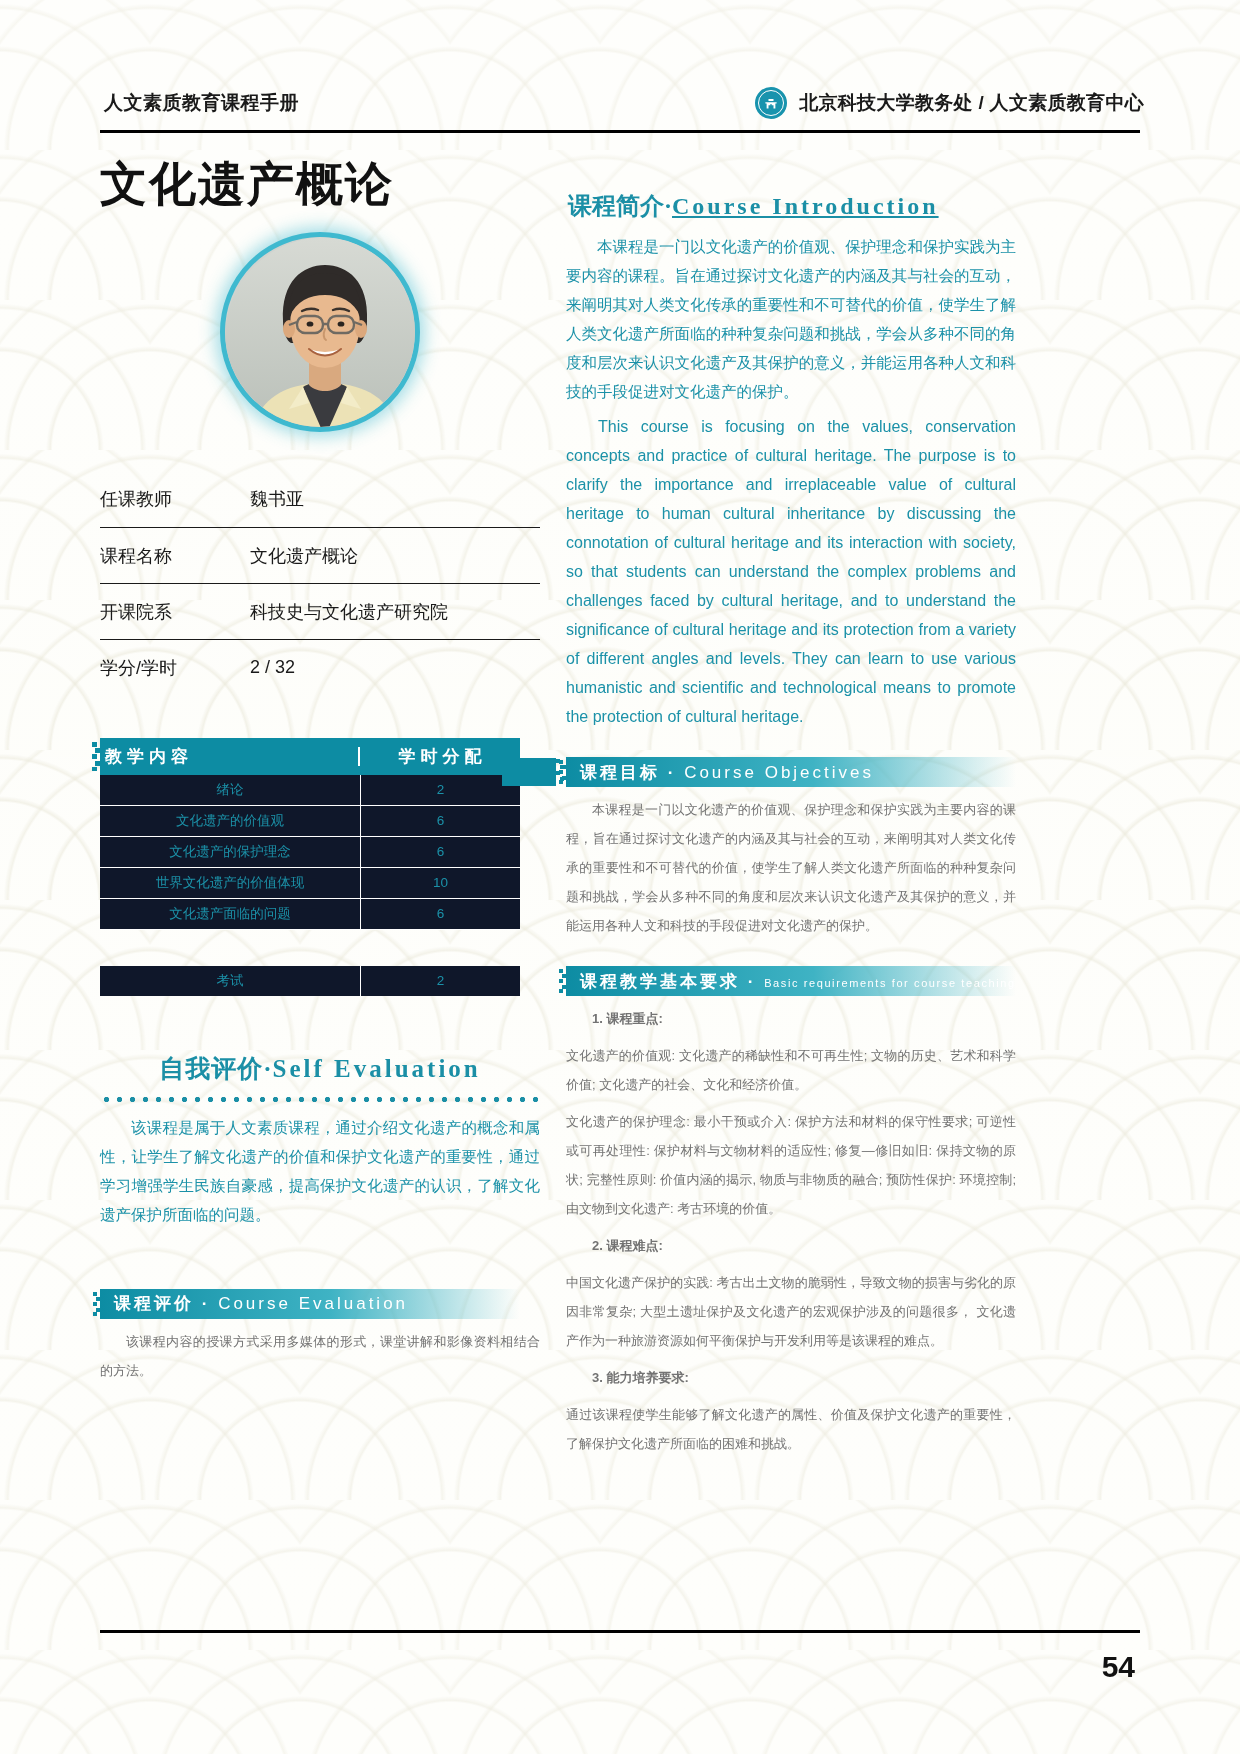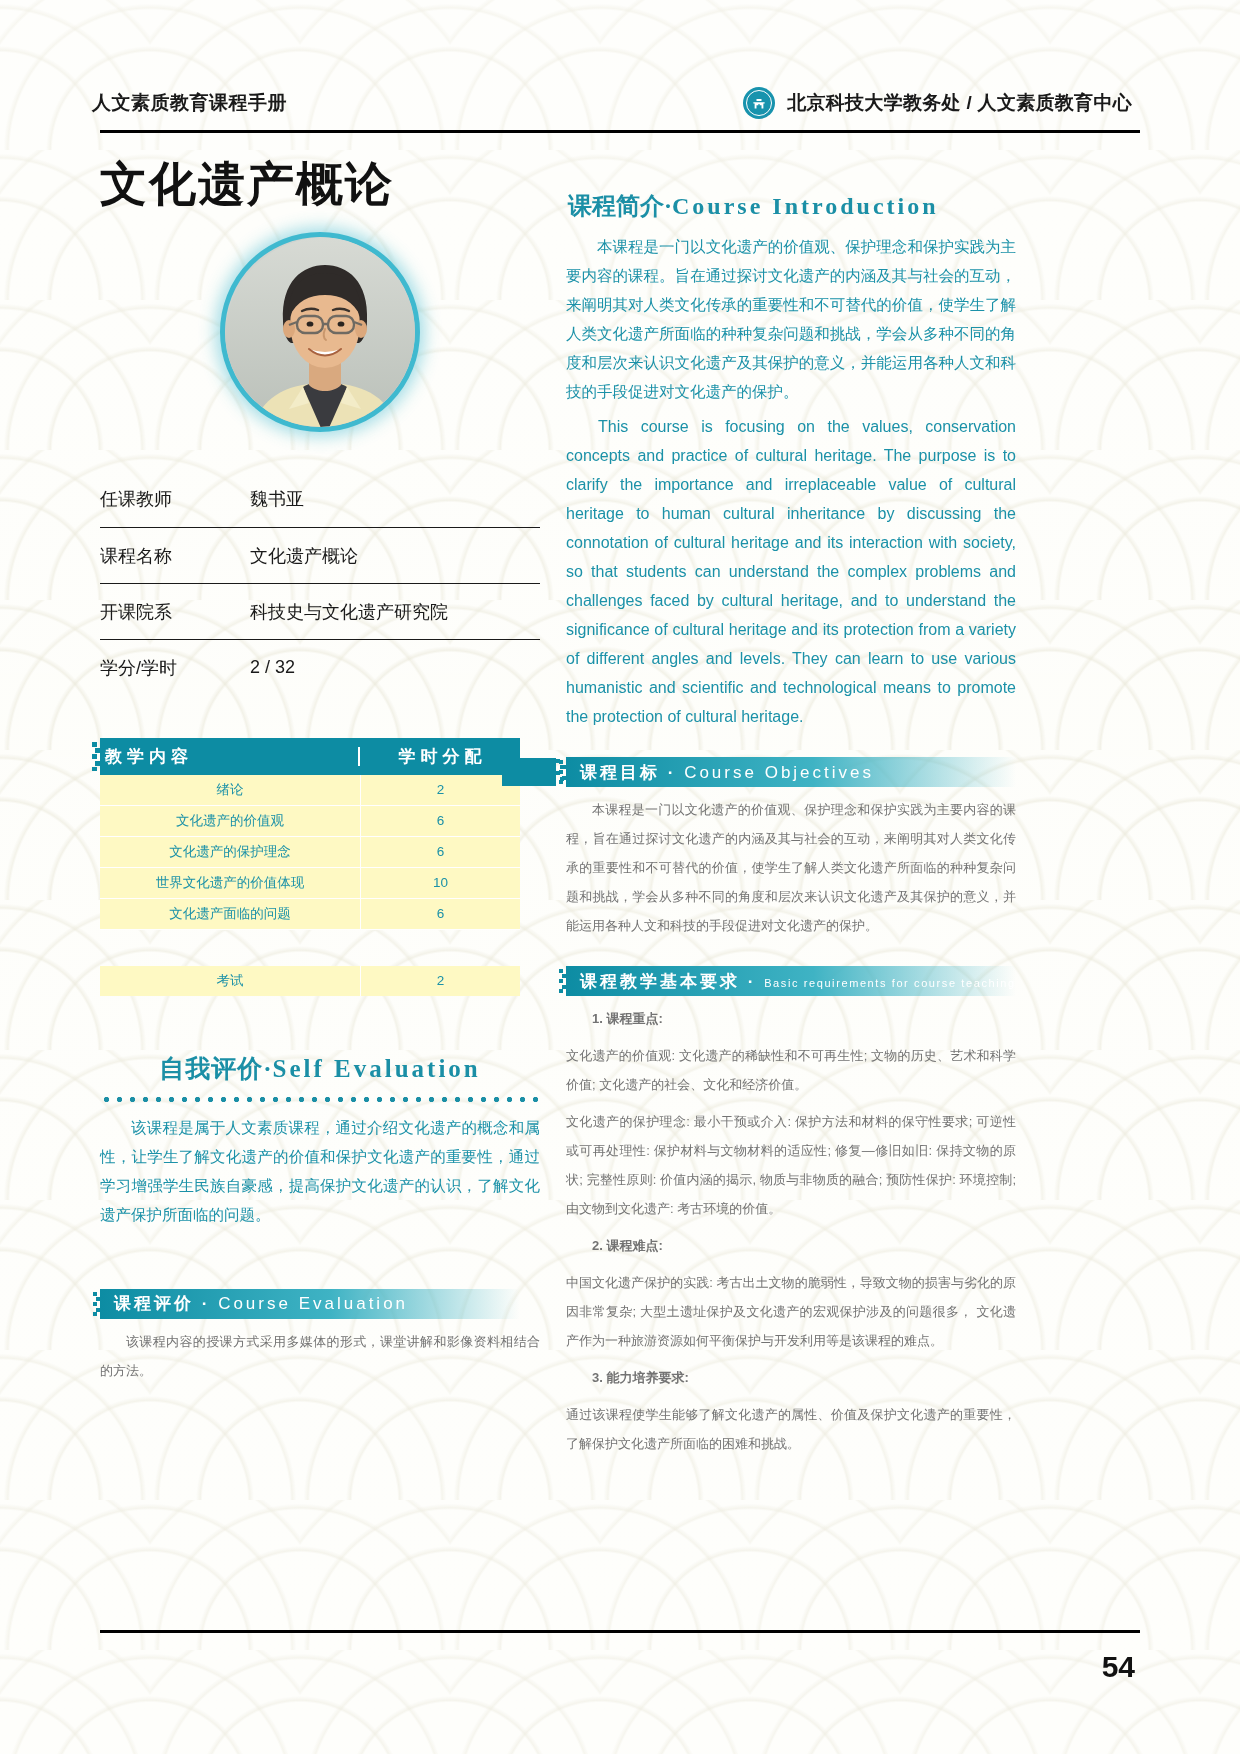--- a/index.html
+++ b/index.html
@@ -27,21 +27,21 @@
   }
   .bg-fade{
     position:absolute;inset:0;
     background:linear-gradient(180deg, rgba(255,255,255,.55) 0%, rgba(255,255,255,.35) 40%, rgba(255,255,255,.5) 100%);
     z-index:1;
   }
   .page{position:absolute;inset:0;z-index:2;}
 
   
   .header{
-    position:absolute;left:92px;top:78px;width:1040px;height:50px;
+    position:absolute;left:104px;top:78px;width:1040px;height:50px;
     display:flex;align-items:center;justify-content:space-between;
   }
   .header-left{font-size:19px;font-weight:bold;color:#1a1a1a;letter-spacing:.5px;}
   .header-right{display:flex;align-items:center;gap:12px;}
   .logo{
     width:32px;height:32px;border-radius:50%;
     background:#1893ad;position:relative;flex:none;
   }
   .logo:before{
     content:"";position:absolute;left:3px;top:3px;right:3px;bottom:3px;
@@ -107,21 +107,21 @@
   .hours-head .cell-b{
     flex:1 1 38%;text-align:center;color:#fff;font-size:17px;font-weight:bold;
     letter-spacing:5px;padding-left:5px;
   }
   .notch{
     position:absolute;left:-8px;top:4px;width:8px;height:29px;
   }
   .notch i{position:absolute;background:#0d8ca3;display:block;}
   .hours-row{
     display:flex;height:30px;align-items:flex-end;
-    border-bottom:1px solid #ffffff;background:#fef9c3;
+    border-bottom:1px solid #ffffff;background:#0f172a;
   }
   .hours-row:last-child{border-bottom:none;margin-top:36px;}
   .hours-row .c1{
     flex:1 1 62%;text-align:center;font-size:13.5px;color:#1b91a8;
     border-right:1px solid #ffffff;line-height:30px;height:30px;
   }
   .hours-row .c2{
     flex:1 1 38%;text-align:center;font-size:13.5px;color:#1b91a8;
     line-height:30px;height:30px;
   }
@@ -138,21 +138,21 @@
     background-image:radial-gradient(circle, #1b8fa6 0 2.6px, rgba(0,0,0,0) 2.9px);
     background-size:13px 7px;background-repeat:repeat-x;
   }
 
   
   .serif-title-right{
     font-family:"Liberation Serif","DejaVu Serif",serif;
     font-size:24px;font-weight:bold;color:#1b8fa6;letter-spacing:0px;
     margin:0 0 6px 2px;
   }
-  .serif-title-right .en{letter-spacing:3px;}
+  .serif-title-right .en{letter-spacing:3px;text-decoration:underline;}
 
   
   .banner{
     position:relative;height:30px;margin-top:26px;
     background:linear-gradient(90deg,#0d8ca3 0%, #3fb3c4 55%, rgba(255,255,255,0) 100%);
     display:flex;align-items:center;
   }
   .banner .btxt{
     color:#ffffff;font-size:17px;font-weight:bold;padding-left:14px;
     letter-spacing:3px;white-space:nowrap;

